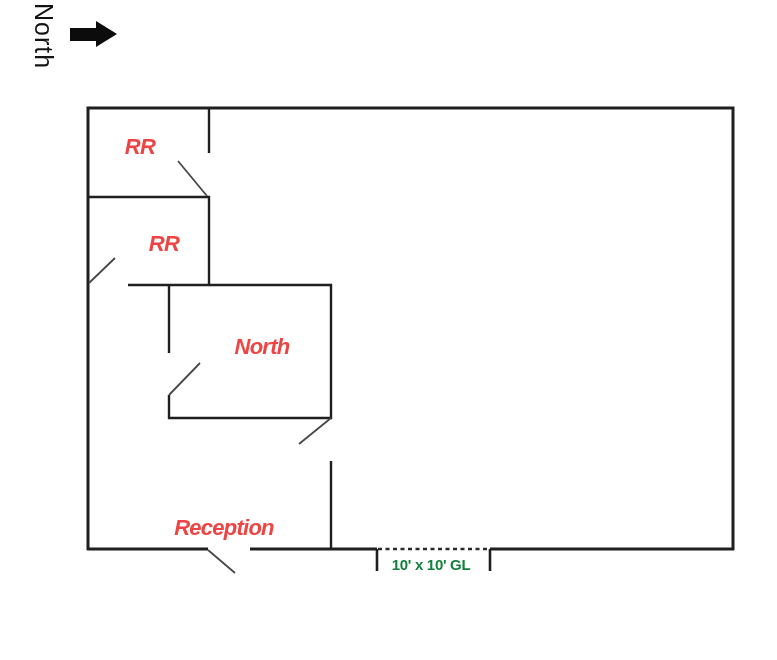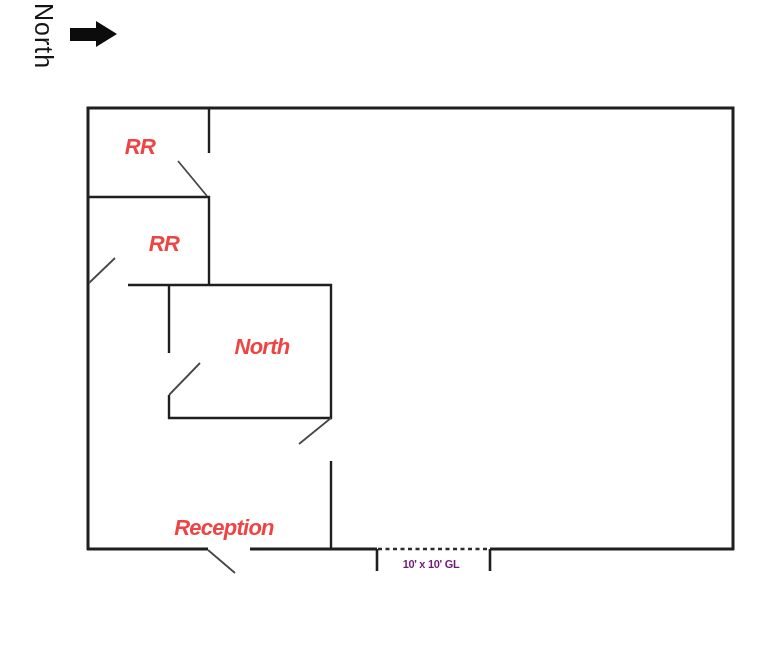--- a/index.html
+++ b/index.html
@@ -54,24 +54,24 @@
     user-select: none;
   }
   .room-label {
     font-size: 22px;
     font-weight: bold;
     letter-spacing: -0.75px;
     color: #ef4444;
     font-style: italic;
   }
   .gl-label {
-    font-size: 11px;
+    font-size: 15px;
     font-weight: bold;
     letter-spacing: -0.3px;
-    color: #701a75;
+    color: #15803d;
   }
   .north-label {
     position: absolute;
     left: 29px;
     top: 3px;
     writing-mode: vertical-rl;
     font-size: 25px;
     font-weight: 400;
     letter-spacing: 1px;
     color: #131313;

